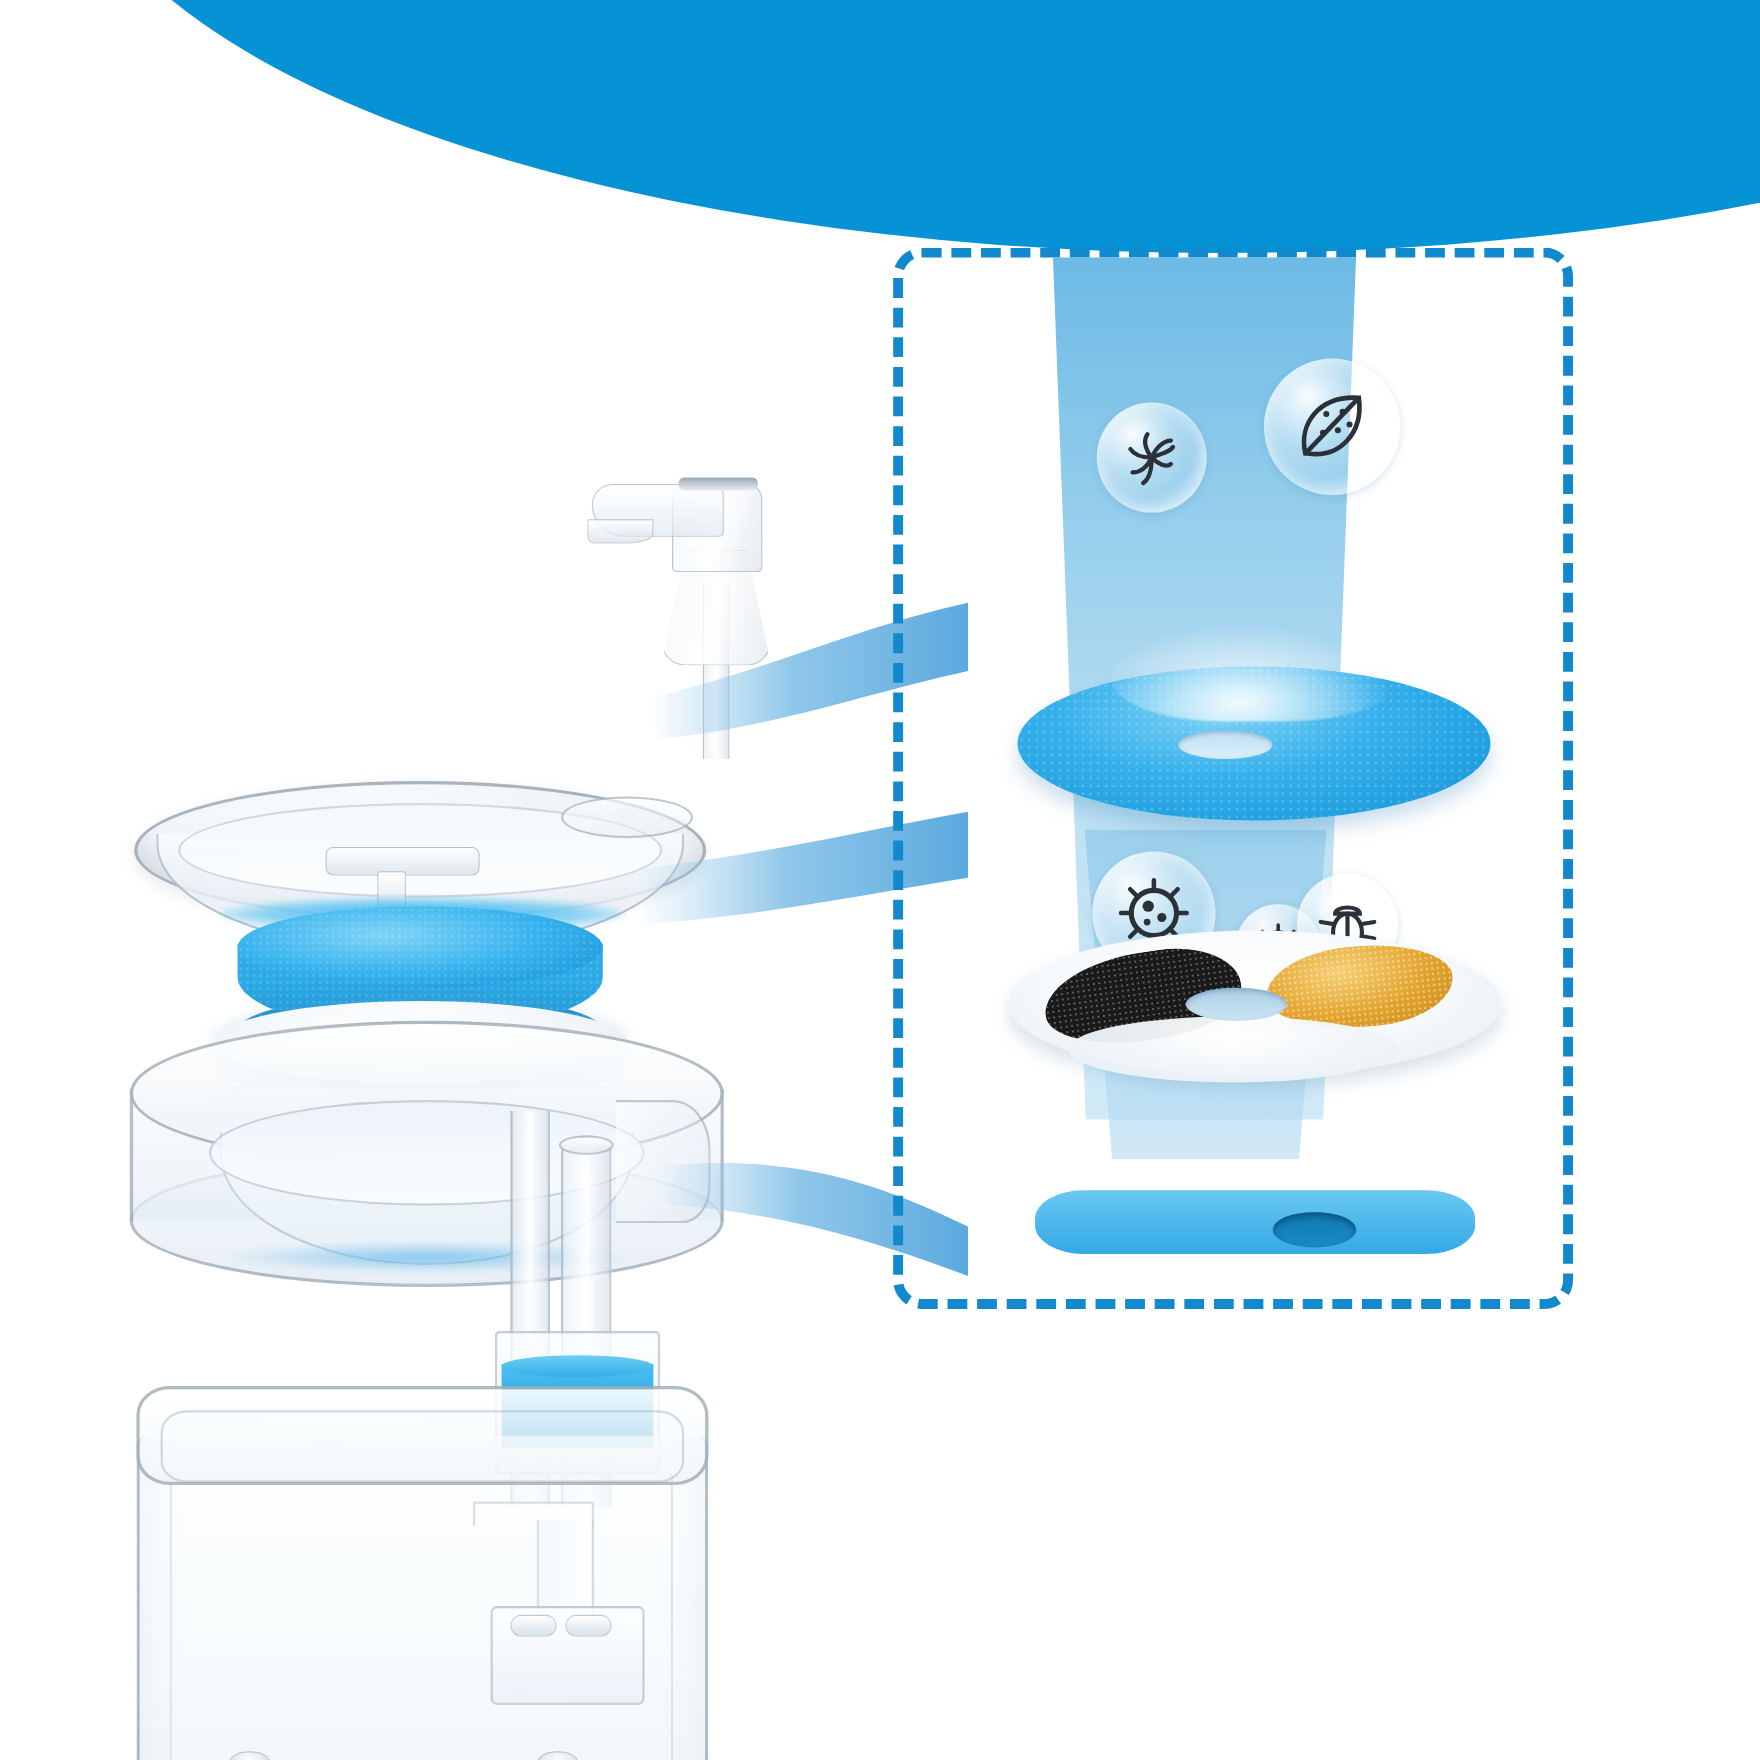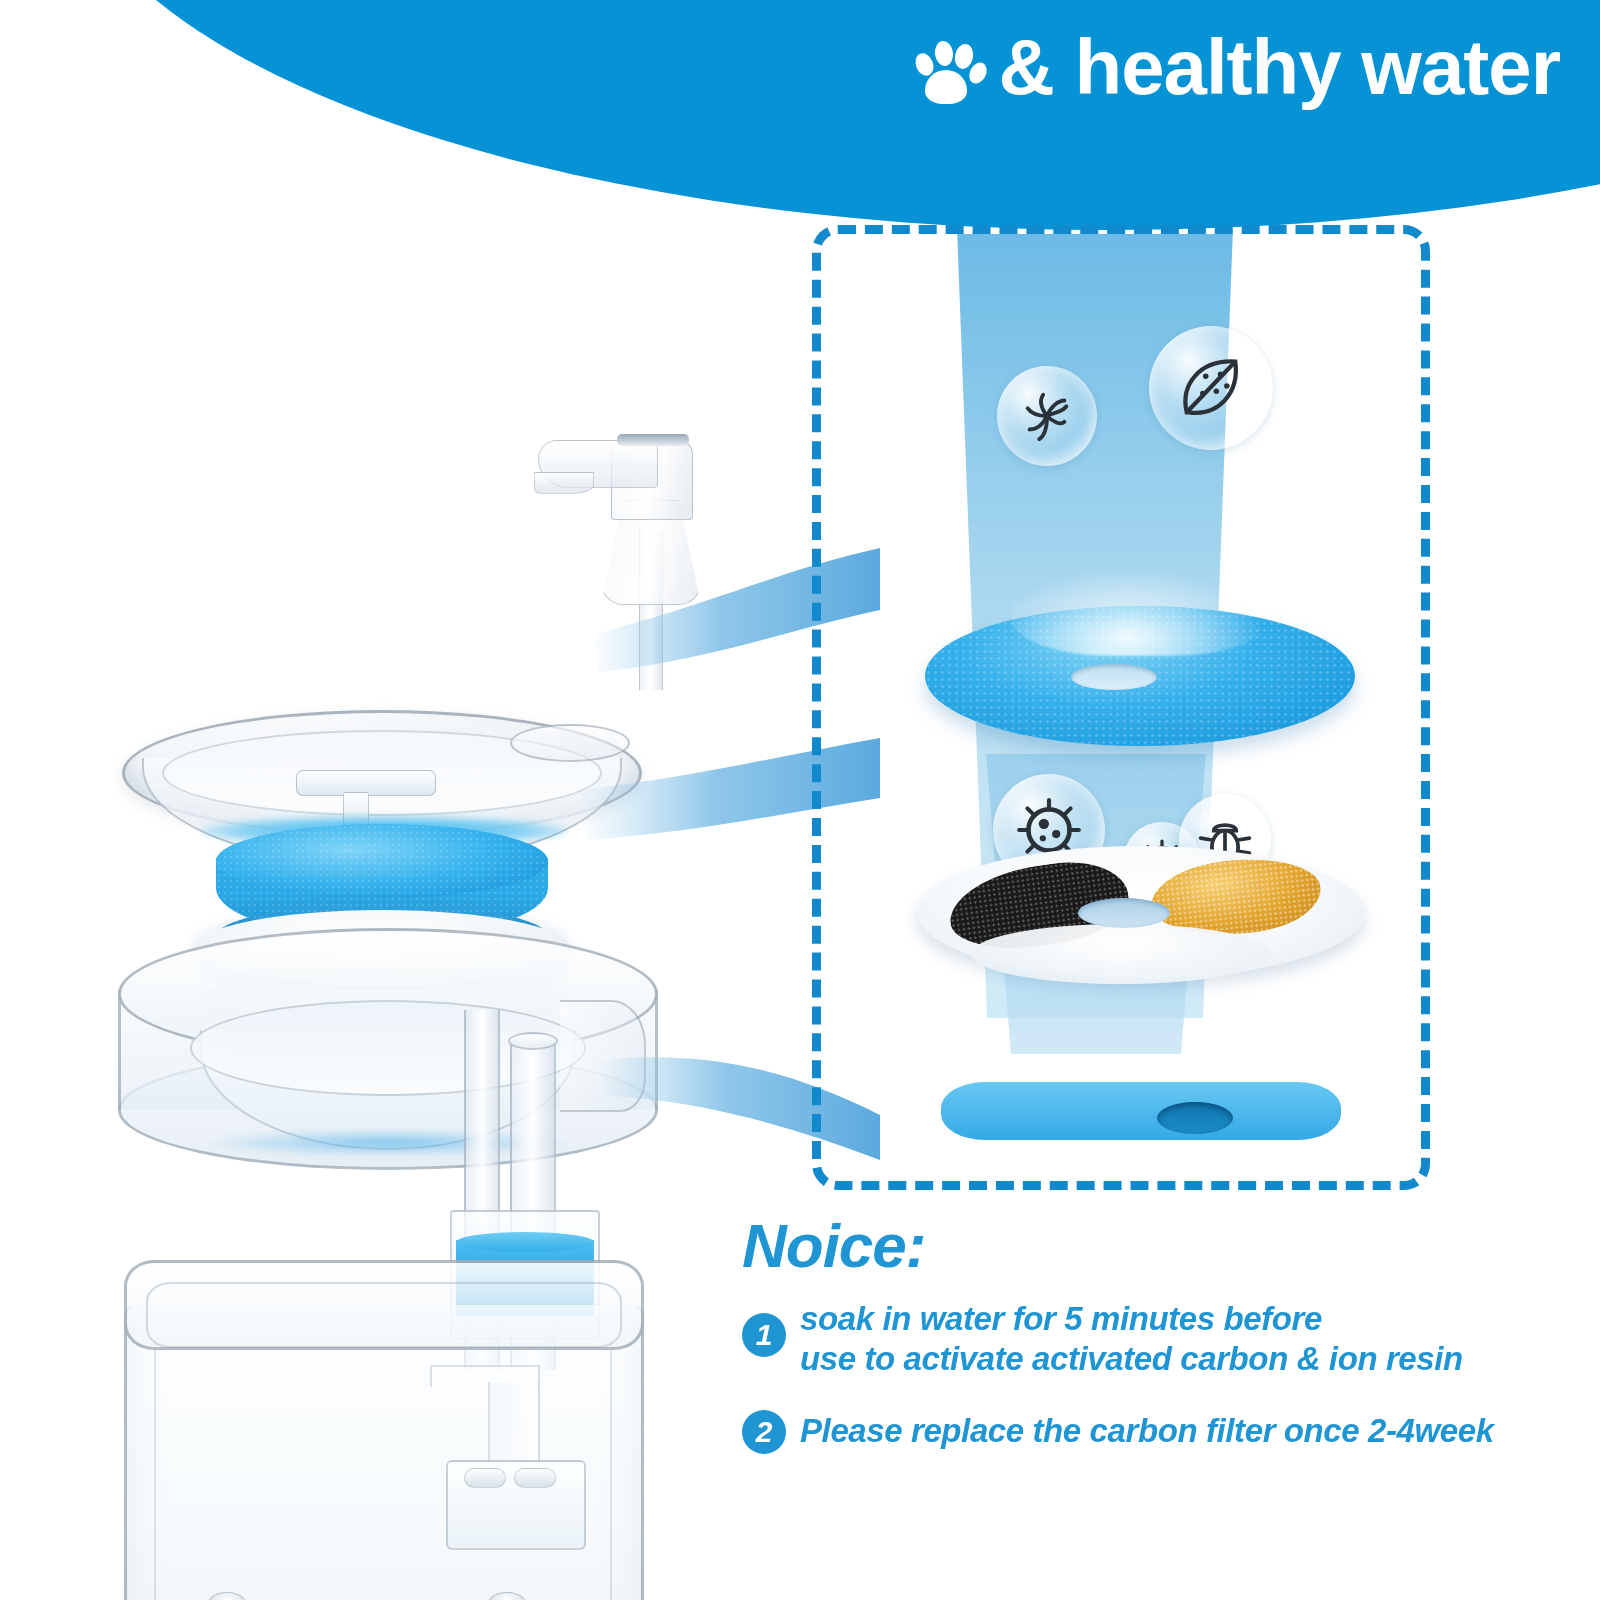--- a/index.html
+++ b/index.html
@@ -264,30 +264,20 @@
   .nrow2 .nbadge { margin-top:0; }
 </style>
 </head>
 <body>
 
 <div id="root">
 
   <div class="header-wrap">
     <div class="header-blob"></div>
     <div class="header-text">
-      <div class="hline hline2">
-        <span class="paw">
-          <i class="t1"></i>
-            <i class="t2"></i>
-            <i class="t3"></i>
-            <i class="t4"></i>
-            <i class="pad"></i>
-        </span>
-        <span>&amp; healthy water</span>
-      </div>
     </div>
   </div>
 
   <div class="product">
     <div class="spout-stem"></div>
     <div class="spout-skirt"></div>
     <div class="spout-body"></div>
     <div class="spout-arm"></div>
     <div class="spout-lip"></div>
     <div class="spout-cap"></div>
@@ -444,28 +434,14 @@
       <div class="cd-white"></div>
       <div class="cd-hole"></div>
 
       <div class="bs-body"></div>
       <div class="bs-top"></div>
       <div class="bs-hole"></div>
 
     </div>
   </div>
 
-  <div class="notice">
-    <div class="notice-title">Noice:</div>
-    <div class="nrow">
-      <div class="nbadge">1</div>
-      <div class="ntext">
-        <div>soak in water for 5 minutes before</div>
-        <div>use to activate activated carbon &amp; ion resin</div>
-      </div>
-    </div>
-    <div class="nrow nrow2">
-      <div class="nbadge">2</div>
-      <div class="ntext">Please replace the carbon filter once 2-4week</div>
-    </div>
-  </div>
 
 </div>
 
 </body></html>

